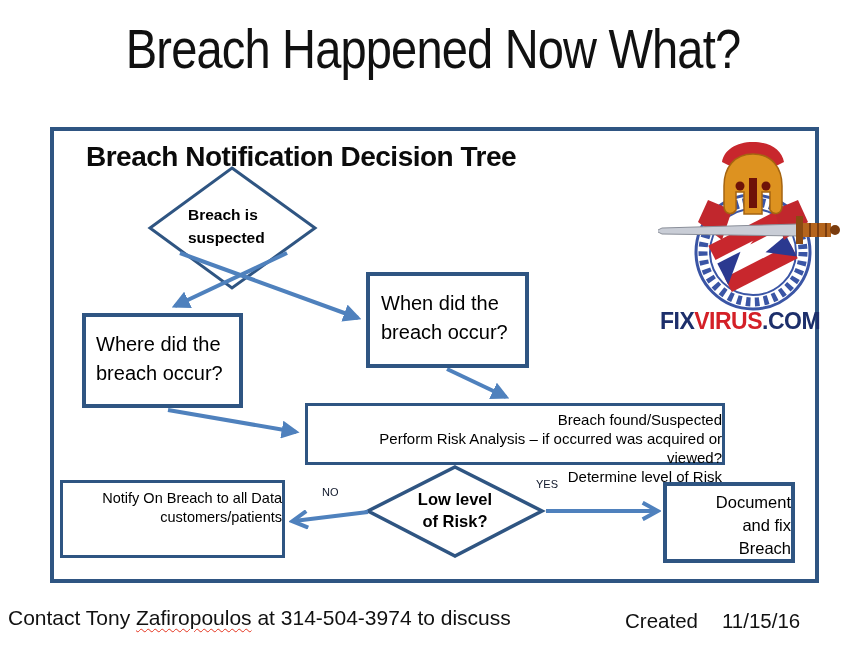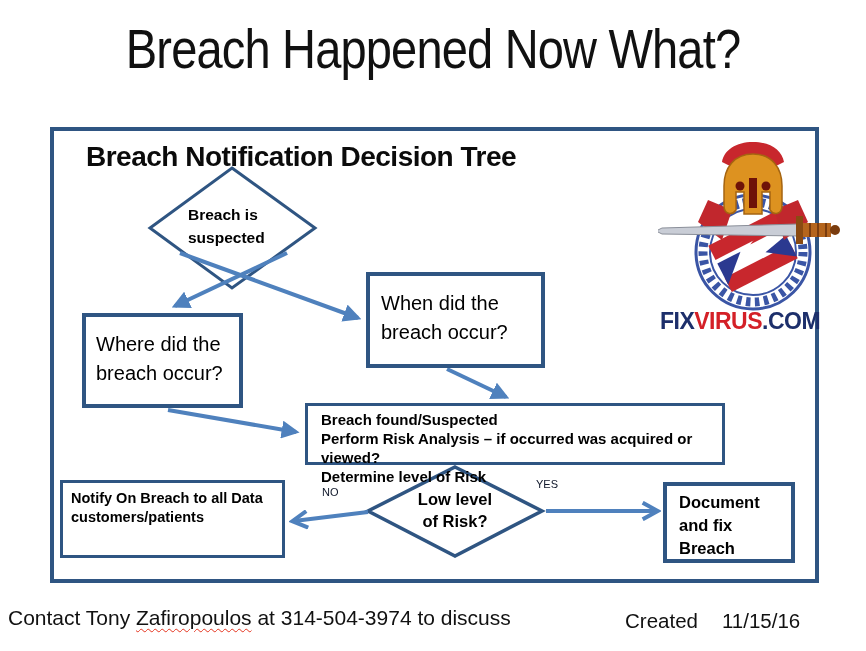--- a/index.html
+++ b/index.html
@@ -25,23 +25,23 @@
     left:86px; top:141px; font-size:28px; font-weight:bold; color:#0b0b0b;
     letter-spacing:-0.5px; white-space:nowrap;
   }
 
   
   #shape-layer { left:0; top:0; width:866px; height:651px; }
 
   
   .node { background:#fff; color:#000; }
   .qbox { font-size:20px; font-weight:400; line-height:29px; }
-  .bbox { font-weight:bold; }
+  .bbox { font-weight:normal;text-align:right; }
 
-  #when-box  { left:366px; top:272px; width:179px; height:96px; border:4px solid #2f5582; padding:13px 0 0 11px; }
+  #when-box  { left:366px; top:272px; width:163px; height:96px; border:4px solid #2f5582; padding:13px 0 0 11px; }
   #where-box { left:82px;  top:313px; width:161px; height:95px; border:4px solid #2f5582; padding:13px 0 0 10px; }
   #wide-box  { left:305px; top:403px; width:420px; height:62px; border:3px solid #2f5582;
                padding:4px 0 0 13px; font-size:15px; line-height:19px; }
   #fix-box   { left:60px;  top:480px; width:225px; height:78px; border:3px solid #2f5582;
                padding:6px 0 0 8px; font-size:14.5px; line-height:19px; }
   #doc-box   { left:663px; top:482px; width:132px; height:81px; border:4px solid #2f5582;
                padding:5px 0 0 12px; font-size:16.5px; line-height:23px; }
 
   .dia-text { font-weight:bold; color:#000; }
   #d1-text { left:188px; top:203px; font-size:15.5px; line-height:23px; text-align:left; }

